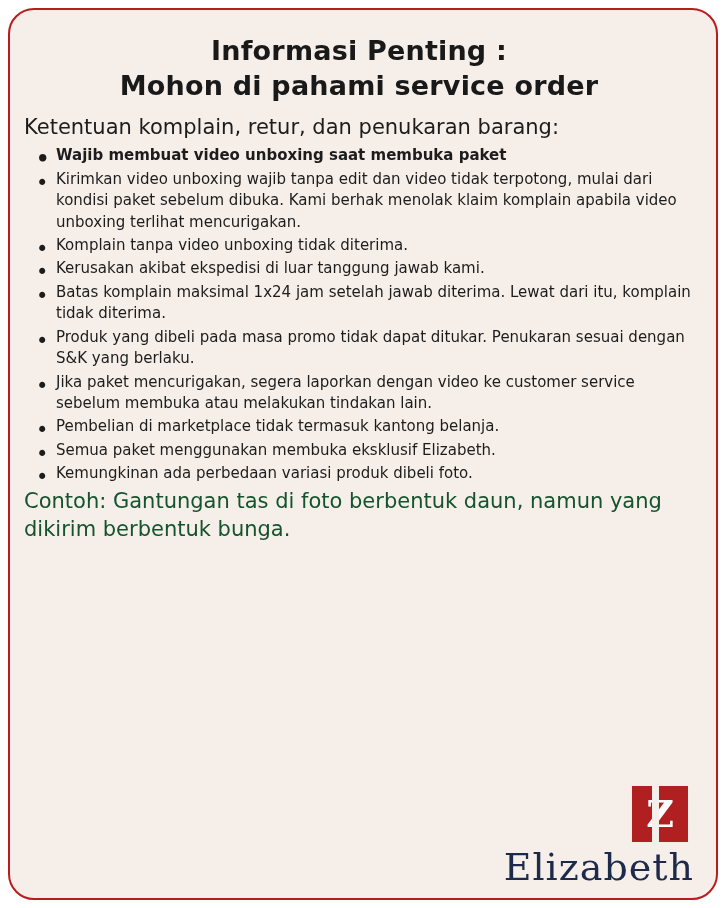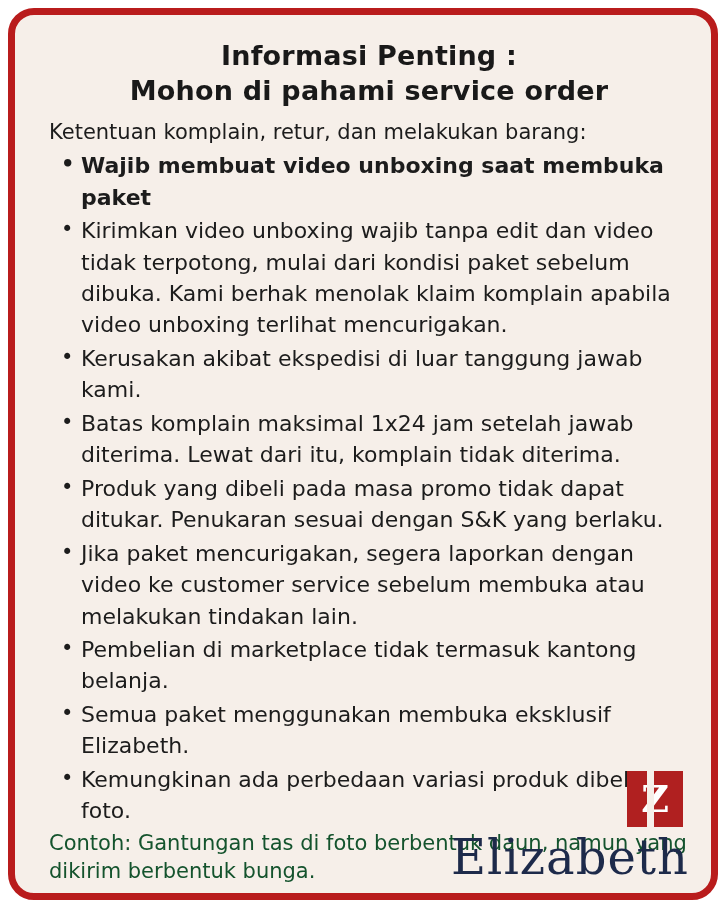--- a/index.html
+++ b/index.html
@@ -14,23 +14,23 @@
     overflow: hidden;
   }
   .card {
     position: absolute;
     left: 8px;
     top: 8px;
     width: 710px;
     height: 892px;
     box-sizing: border-box;
     background: #f6efe9;
-    border: 7px solid #b91c1c;
+    border: 2px solid #b91c1c;
     border-radius: 26px;
-    padding: 22px 20px 10px 32px;
+    padding: 22px 20px 10px 12px;
     overflow: hidden;
   }
   .title {
     text-align: center;
     font-weight: bold;
     font-size: 27px;
     line-height: 1.28;
     color: #191919;
     letter-spacing: 0.2px;
     margin: 2px 0 10px 0;
@@ -45,21 +45,21 @@
     margin: 2px 0 4px 2px;
   }
   ul.points {
     list-style: none;
     margin: 0;
     padding: 0 0 0 6px;
   }
   ul.points li {
     position: relative;
     padding-left: 28px;
-    font-size: 22px;
+    font-size: 15px;
     line-height: 1.43;
     color: #1c1c1c;
     margin-bottom: 2px;
   }
   ul.points li::before {
     content: "\2022";
     position: absolute;
     left: 8px;
     top: -1px;
     font-size: 21px;
@@ -105,42 +105,43 @@
   .logo-mark .bar {
     position: absolute;
     left: 20px;
     top: -4px;
     width: 7px;
     height: 64px;
     background: #f6efe9;
   }
   .logo-text {
     font-family: "DejaVu Serif", serif;
-    font-size: 48px;
+    font-size: 38px;
     color: #1d2a4a;
     letter-spacing: 1px;
     line-height: 1;
     margin-top: 2px;
   }
 </style>
 </head>
 <body>
 
 <div class="card">
 
   <div class="title">
     <span class="line">Informasi Penting :</span>
     <span class="line">Mohon di pahami service order</span>
   </div>
 
-  <div class="intro">Ketentuan komplain, retur, dan melakukan barang:</div>
+  <div class="intro">Ketentuan komplain, retur, dan penukaran barang:</div>
 
   <ul class="points">
     <li class="bold"><span>Wajib membuat video unboxing saat membuka paket</span></li>
     <li><span>Kirimkan video unboxing wajib tanpa edit dan video tidak terpotong, mulai dari kondisi paket sebelum dibuka. Kami berhak menolak klaim komplain apabila video unboxing terlihat mencurigakan.</span></li>
+    <li><span>Komplain tanpa video unboxing tidak diterima.</span></li>
     <li><span>Kerusakan akibat ekspedisi di luar tanggung jawab kami.</span></li>
     <li><span>Batas komplain maksimal 1x24 jam setelah jawab diterima. Lewat dari itu, komplain tidak diterima.</span></li>
     <li><span>Produk yang dibeli pada masa promo tidak dapat ditukar. Penukaran sesuai dengan S&amp;K yang berlaku.</span></li>
     <li><span>Jika paket mencurigakan, segera laporkan dengan video ke customer service sebelum membuka atau melakukan tindakan lain.</span></li>
     <li><span>Pembelian di marketplace tidak termasuk kantong belanja.</span></li>
     <li><span>Semua paket menggunakan membuka eksklusif Elizabeth.</span></li>
     <li><span>Kemungkinan ada perbedaan variasi produk dibeli foto.</span></li>
   </ul>
 
   <div class="closing">Contoh: Gantungan tas di foto berbentuk daun, namun yang dikirim berbentuk bunga.</div>

